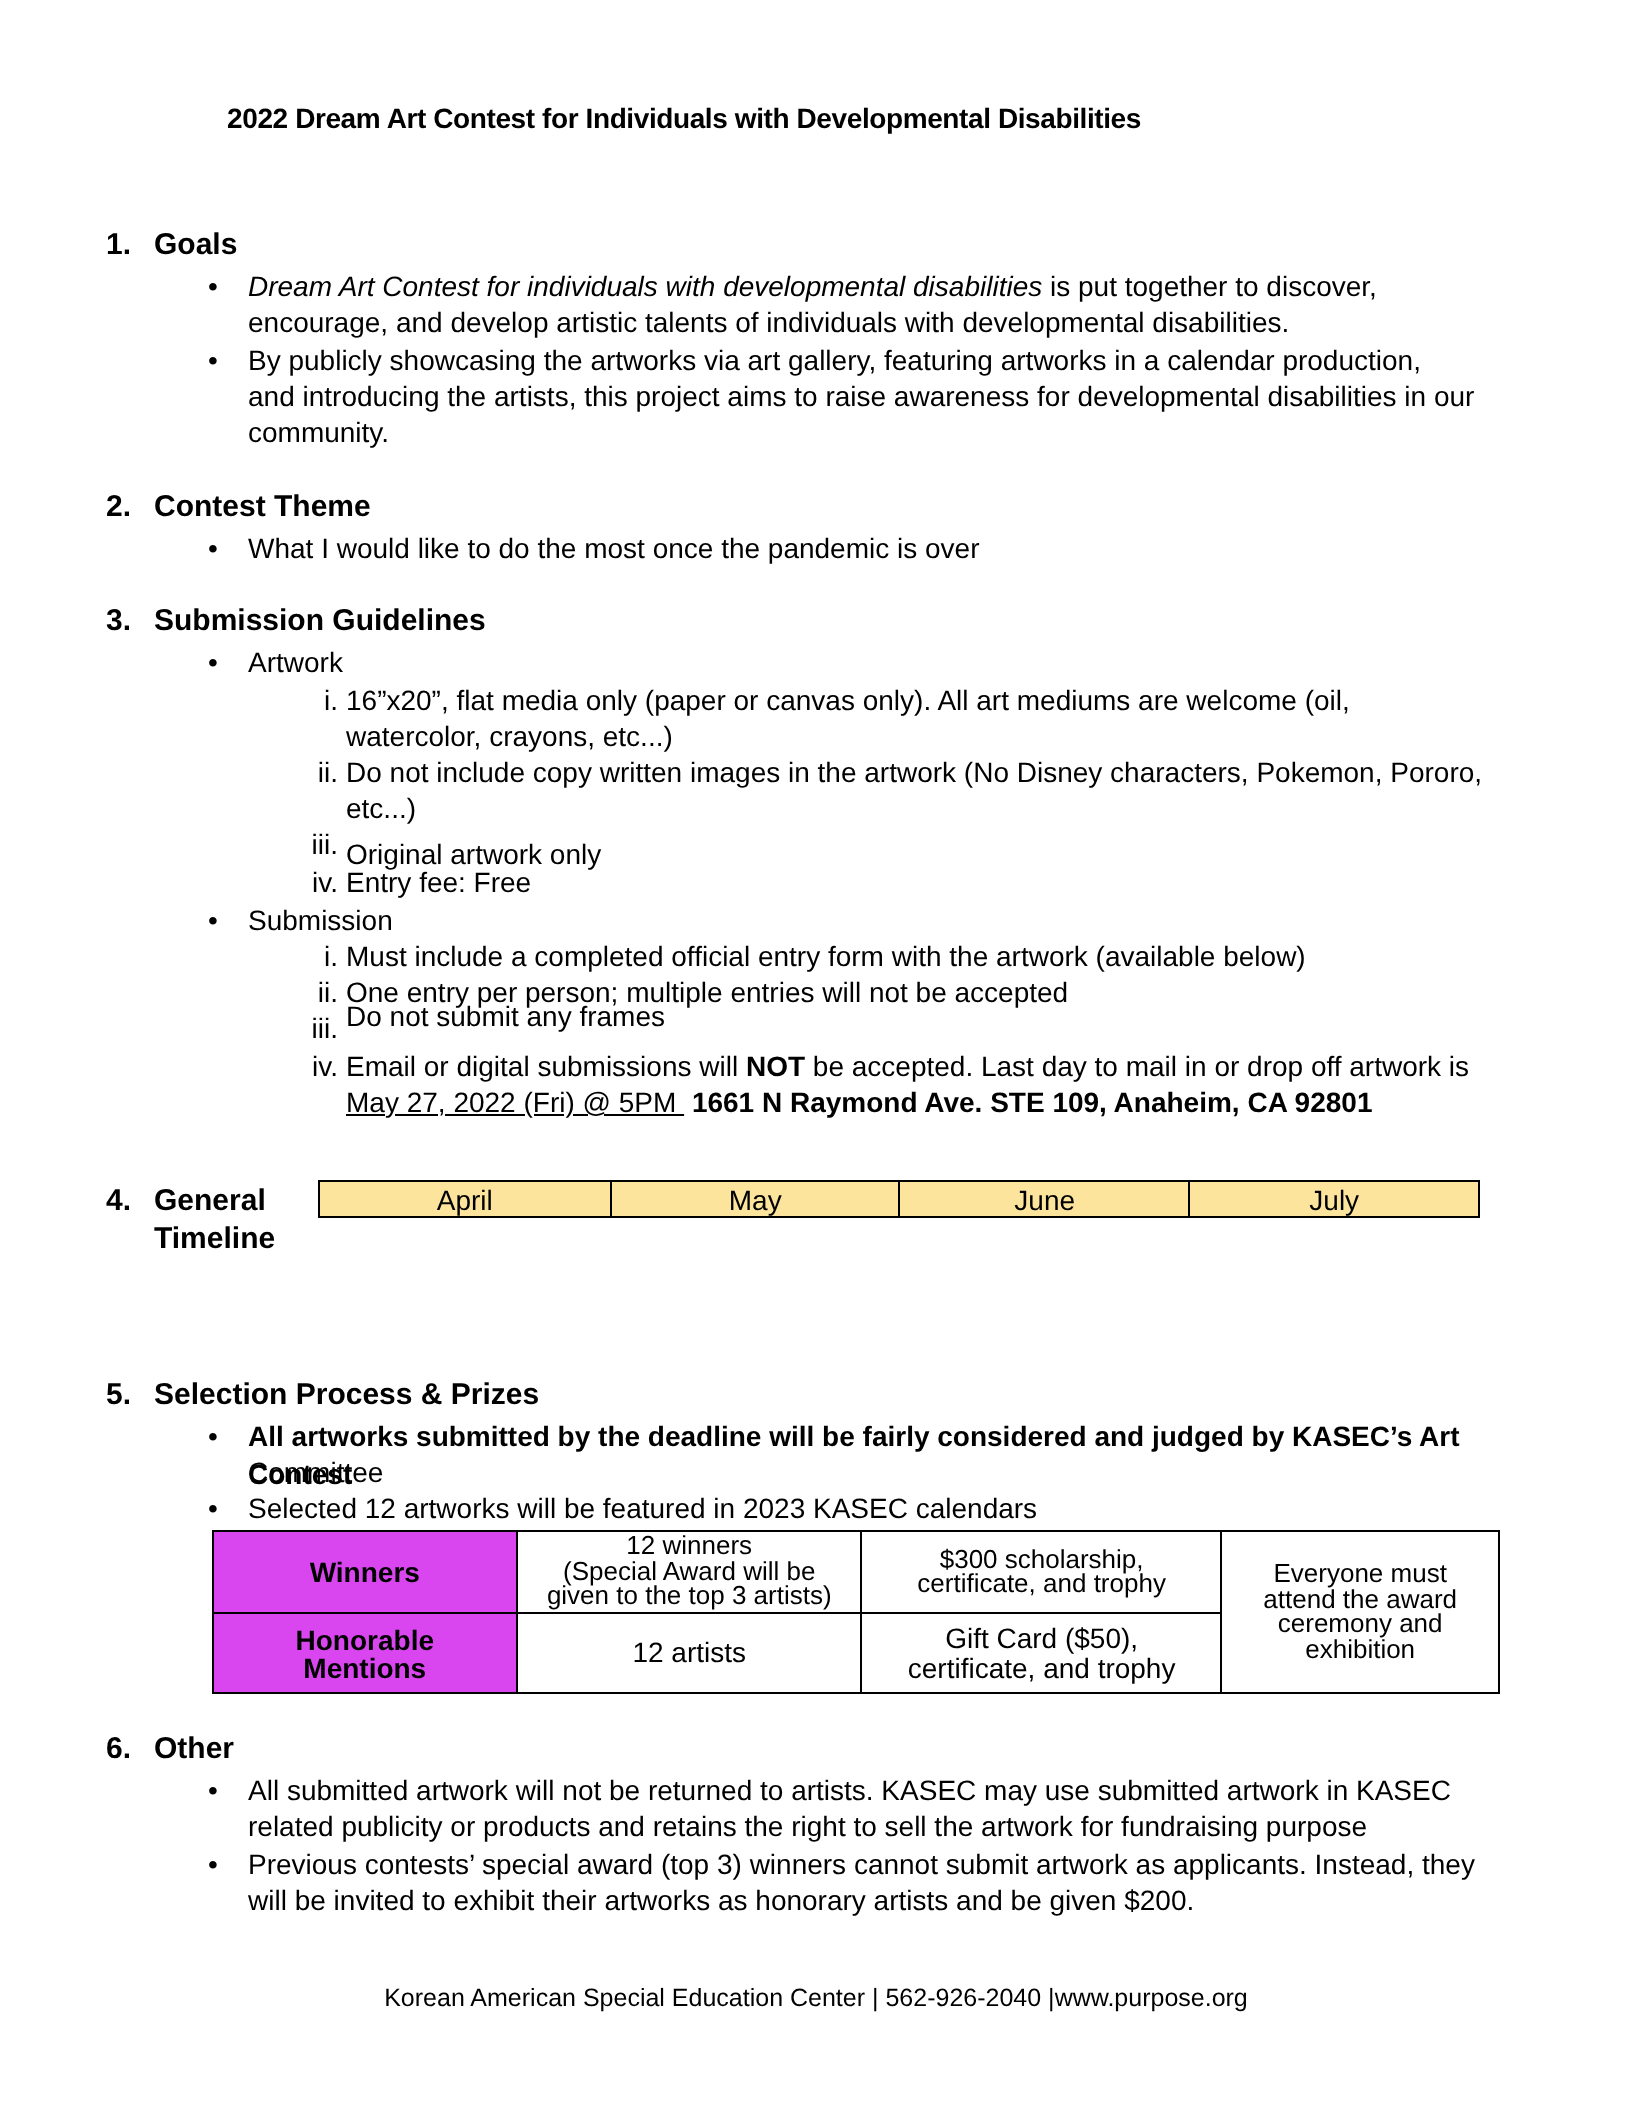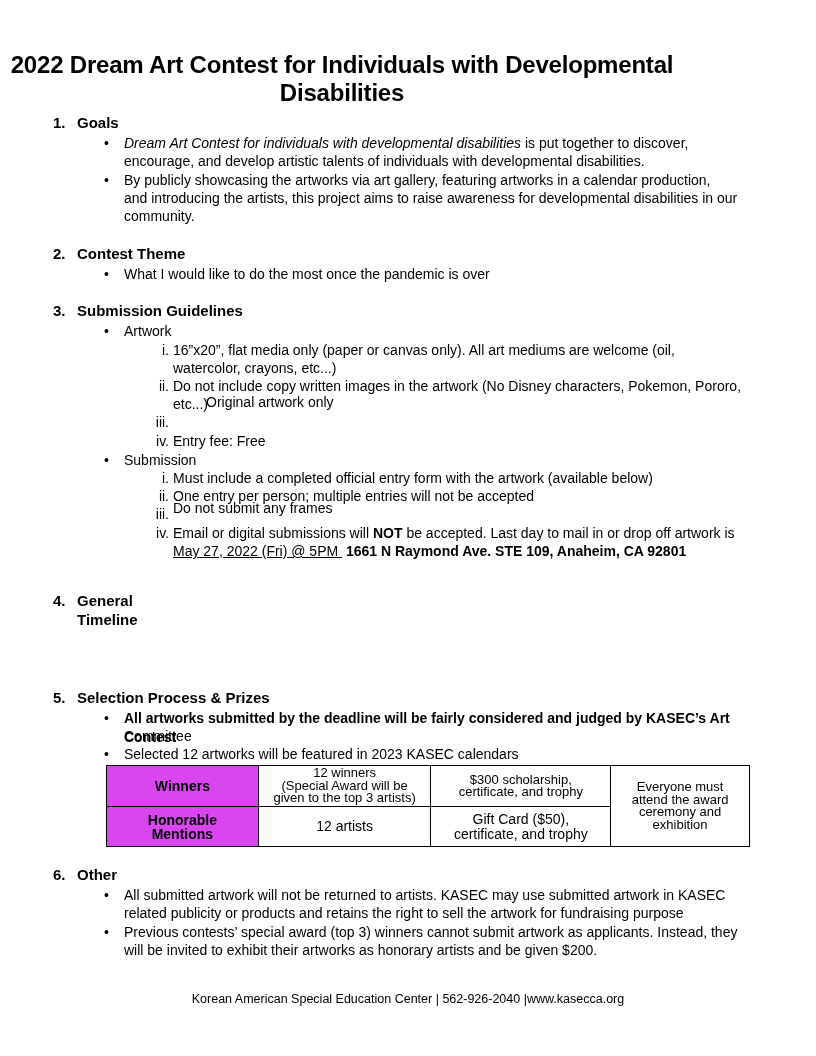--- a/index.html
+++ b/index.html
@@ -1,19 +1,19 @@
 <!DOCTYPE html>
 <html><head>
 <meta charset="utf-8">
 <style>
   html, body { margin:0; padding:0; background:#ffffff; }
   body { width:816px; height:1056px; position:relative; overflow:hidden; color:#000;
          font-family:"Liberation Sans", sans-serif; }
   .title { position:absolute; left:0; width:684px; top:51px; text-align:center;
-           font-family:"Liberation Sans", sans-serif; font-weight:bold; font-size:24px; letter-spacing:-0.2px; }
+           font-family:"Liberation Sans", sans-serif; font-weight:bold; font-size:14px; letter-spacing:-0.2px; }
   .sec-head { position:absolute; left:53px; font-weight:bold; font-size:15px; }
   .sec-head .num { display:inline-block; width:24px; }
   .bullet { position:absolute; left:104px; font-size:14px; line-height:18.5px; }
   .bl { position:absolute; left:124px; font-size:14px; line-height:18.5px; width:650px; }
   .rn { position:absolute; width:30px; text-align:right; font-size:14px; line-height:18.5px; left:139px; }
   .rt { position:absolute; left:173px; font-size:14px; line-height:18.5px; width:600px; }
   .u { text-decoration:underline; }
   table { border-collapse:collapse; position:absolute; font-family:"Liberation Sans", sans-serif; }
   td { border:1px solid #000; text-align:center; vertical-align:middle; padding:0; }
   .tl td { font-size:14px; line-height:16px; }
@@ -45,21 +45,21 @@
 <div class="bullet" style="top:322px;">•</div>
 <div class="bl" style="top:322px;">Artwork</div>
 
 <div class="rn" style="top:341px;">i.</div>
 <div class="rt" style="top:341px;">16”x20”, flat media only (paper or canvas only). All art mediums are welcome (oil,</div>
 <div class="rt" style="top:359px;">watercolor, crayons, etc...)</div>
 <div class="rn" style="top:377px;">ii.</div>
 <div class="rt" style="top:377px;">Do not include copy written images in the artwork (No Disney characters, Pokemon, Pororo,</div>
 <div class="rt" style="top:395px;">etc...)</div>
 <div class="rn" style="top:413px;">iii.</div>
-<div class="rt" style="top:393px;margin-left:33px;">Original artwork only</div>
+<div class="rt" style="top:418px;">Original artwork only</div>
 <div class="rn" style="top:432px;">iv.</div>
 <div class="rt" style="top:432px;">Entry fee: Free</div>
 
 <div class="bullet" style="top:451px;">•</div>
 <div class="bl" style="top:451px;">Submission</div>
 <div class="rn" style="top:469px;">i.</div>
 <div class="rt" style="top:469px;">Must include a completed official entry form with the artwork (available below)</div>
 <div class="rn" style="top:487px;">ii.</div>
 <div class="rt" style="top:487px;">One entry per person; multiple entries will not be accepted</div>
 <div class="rn" style="top:505px;">iii.</div>
@@ -70,20 +70,26 @@
 
 <div class="sec-head" style="top:591px; line-height:19px;"><span class="num">4.</span><span>General</span><br><span class="num"></span><span>Timeline</span></div>
 <table class="tl" style="left:159px; top:590px; width:581px;">
   <colgroup>
       <col style="width:146px">
       <col style="width:145px">
       <col style="width:145px">
       <col style="width:145px">
     </colgroup>
   <tbody>
+      <tr class="hd">
+    <td>April</td>
+    <td>May</td>
+    <td>June</td>
+    <td>July</td>
+  </tr>
 </tbody>
   </table>
 
 <div class="sec-head" style="top:689px;"><span class="num">5.</span><span>Selection Process &amp; Prizes</span></div>
 <div class="bullet" style="top:709px;">•</div>
 <div class="bl" style="top:709px;font-weight:bold;">All artworks submitted by the deadline will be fairly considered and judged by KASEC’s Art Contest</div>
 <div class="bl" style="top:727px;">Committee</div>
 <div class="bullet" style="top:745px;">•</div>
 <div class="bl" style="top:745px;">Selected 12 artworks will be featured in 2023 KASEC calendars</div>
 
@@ -110,13 +116,13 @@
   </table>
 
 <div class="sec-head" style="top:866px;"><span class="num">6.</span><span>Other</span></div>
 <div class="bullet" style="top:886px;">•</div>
 <div class="bl" style="top:886px;">All submitted artwork will not be returned to artists. KASEC may use submitted artwork in KASEC</div>
 <div class="bl" style="top:904px;">related publicity or products and retains the right to sell the artwork for fundraising purpose</div>
 <div class="bullet" style="top:923px;">•</div>
 <div class="bl" style="top:923px;">Previous contests’ special award (top 3) winners cannot submit artwork as applicants. Instead, they</div>
 <div class="bl" style="top:941px;">will be invited to exhibit their artworks as honorary artists and be given $200.</div>
 
-<div class="footer"><span>Korean American Special Education Center</span><span style="white-space:pre;"> | </span><span>562-926-2040</span><span style="white-space:pre;"> |</span><span>www.kasecca.org</span></div>
+<div class="footer"><span>Korean American Special Education Center</span><span style="white-space:pre;"> | </span><span>562-926-2040</span><span style="white-space:pre;"> |</span><span>www.purpose.org</span></div>
 
 </body></html>

